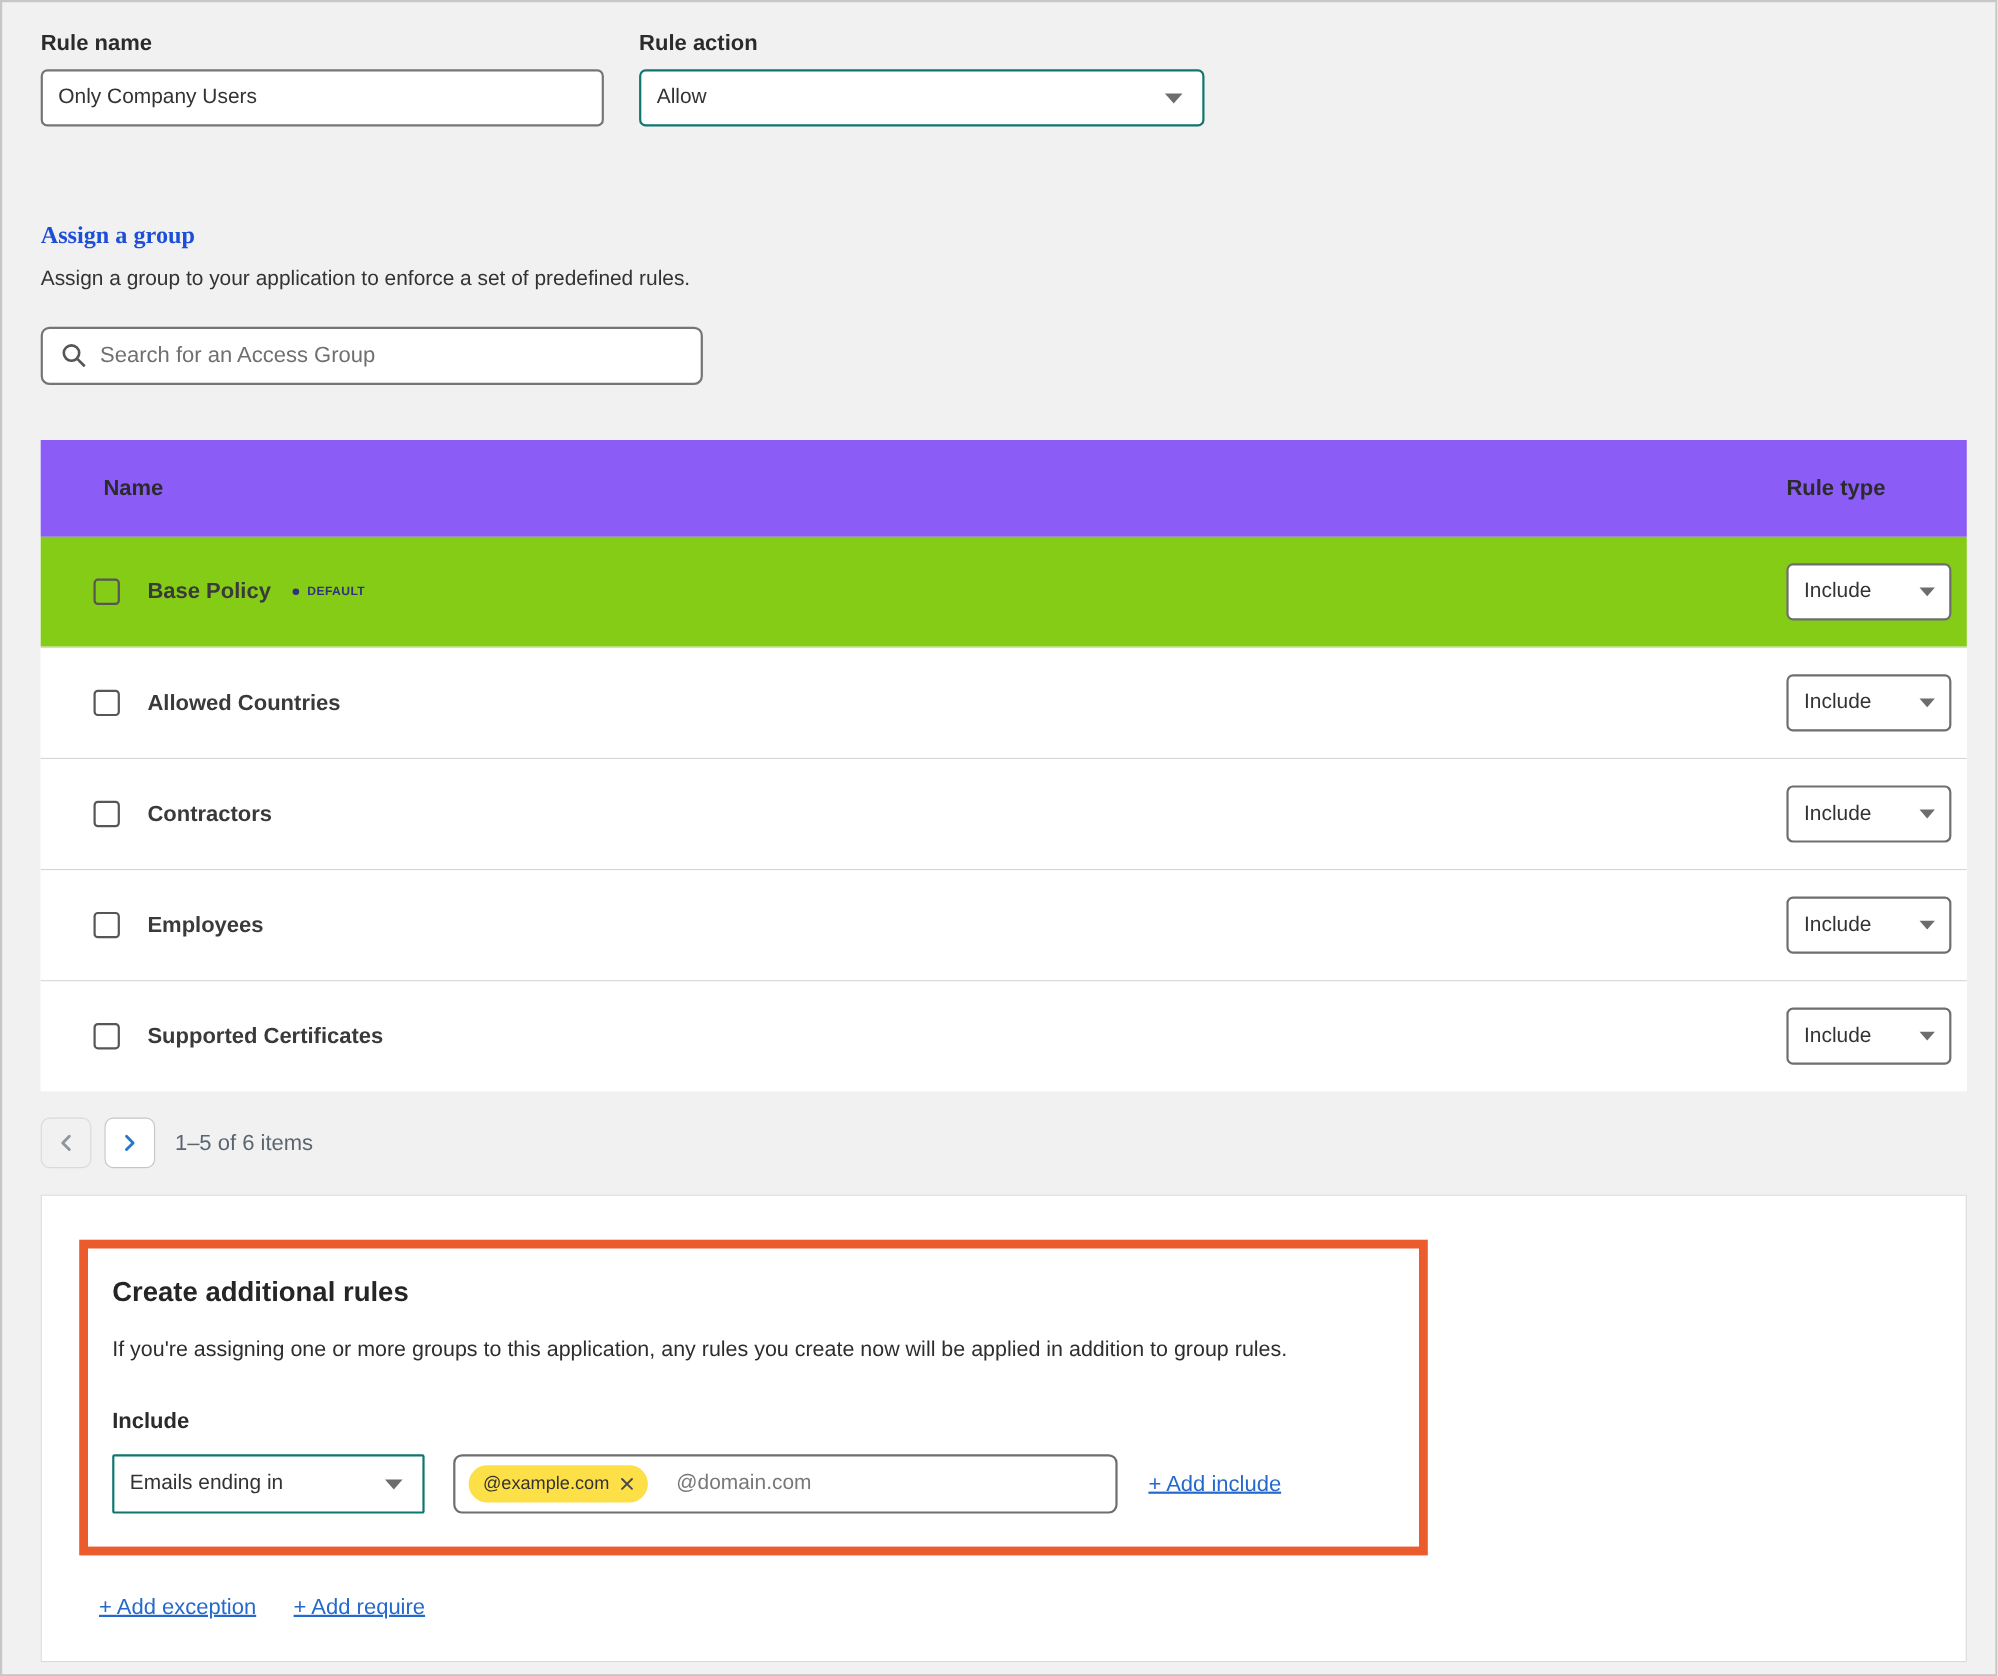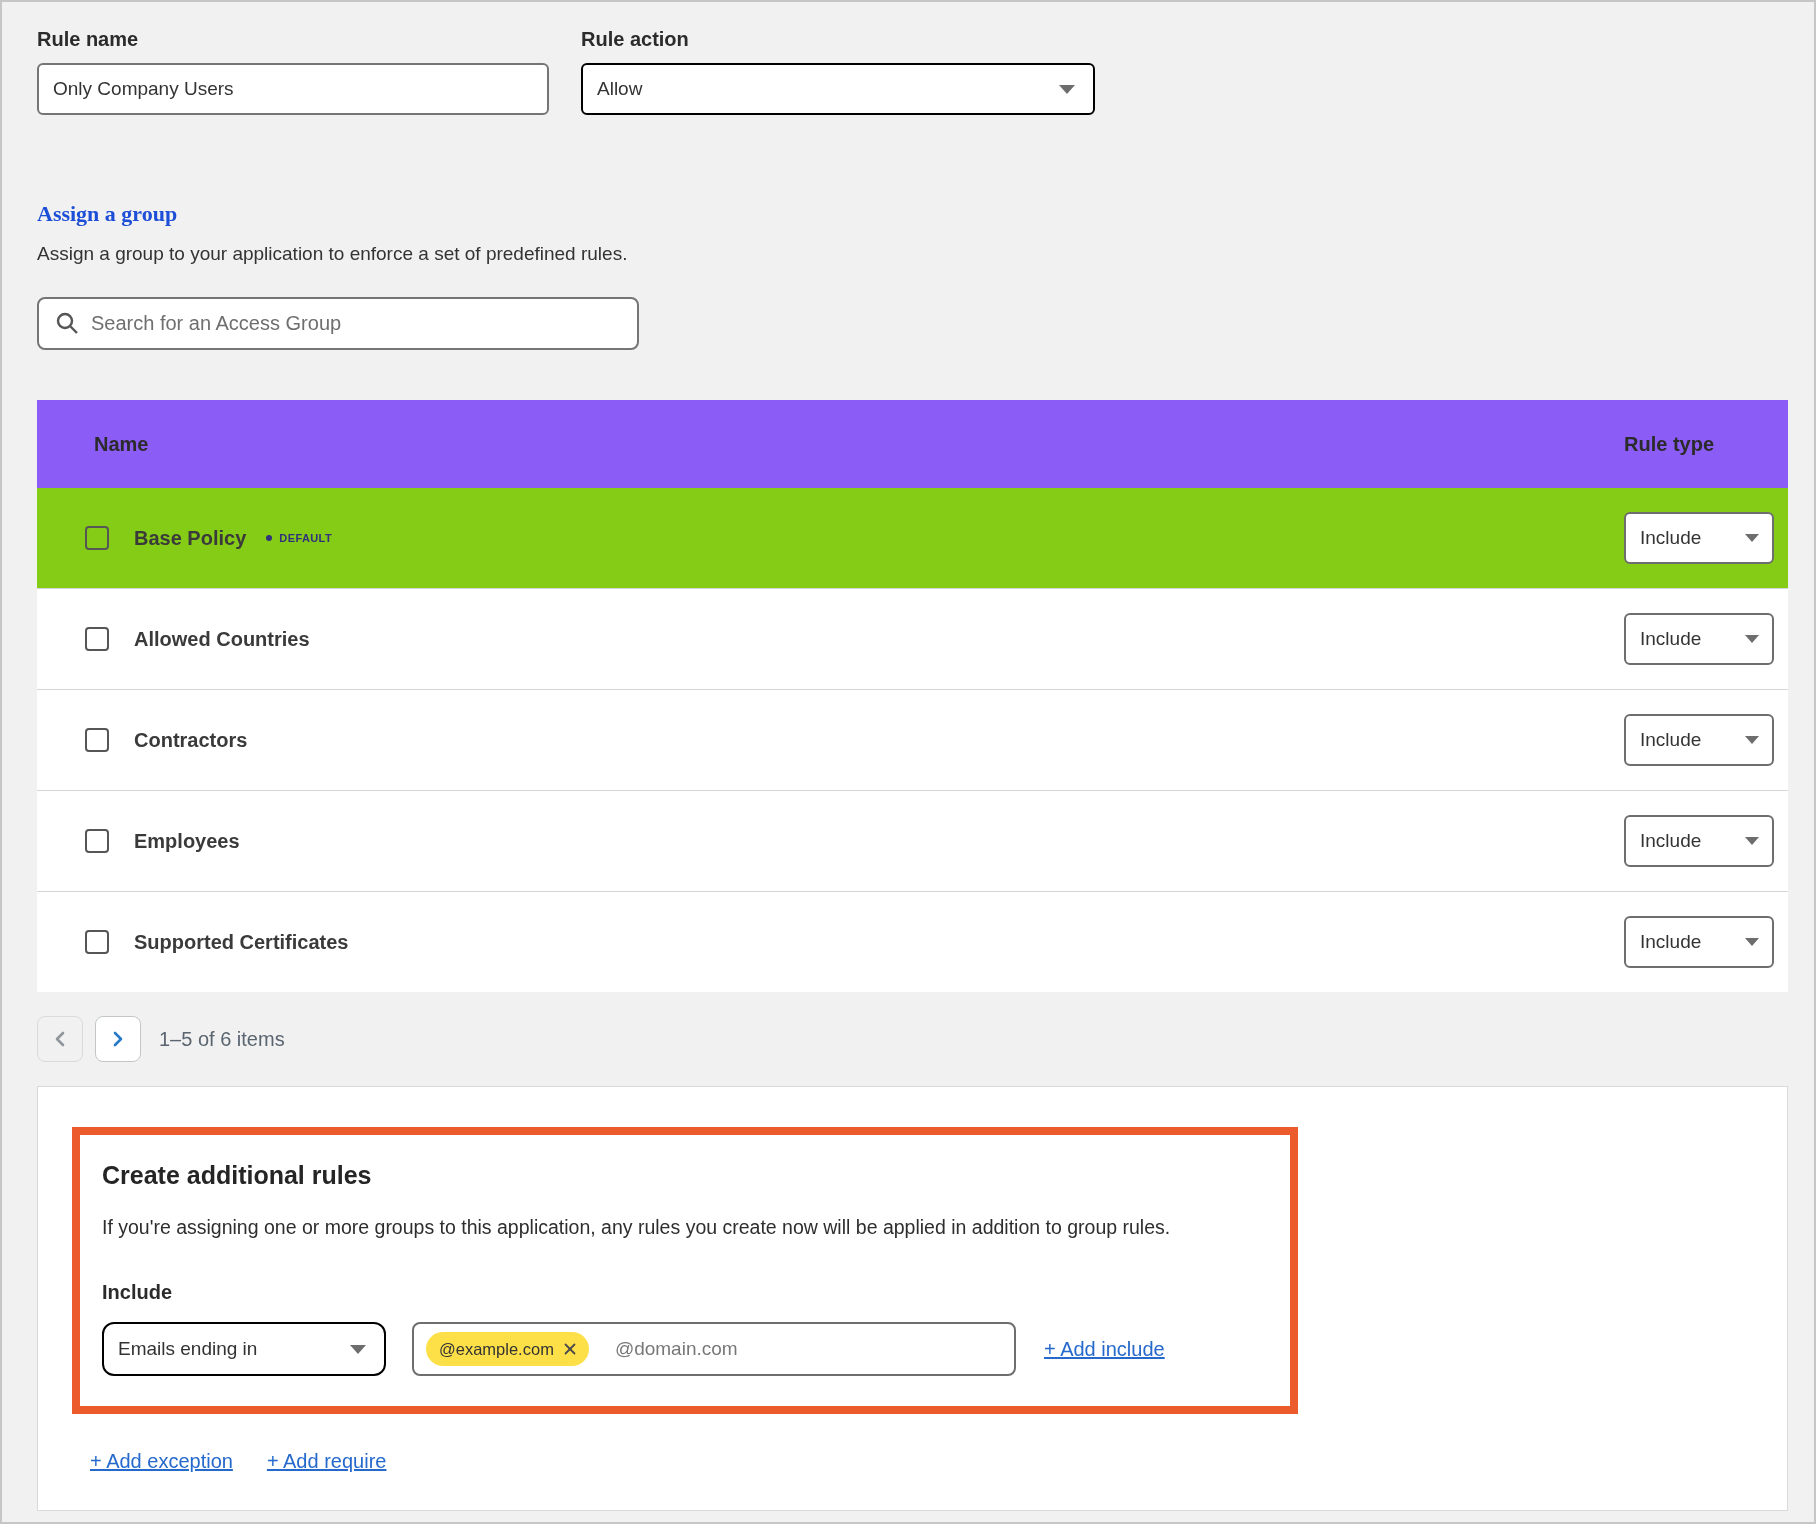--- a/index.html
+++ b/index.html
@@ -12,21 +12,21 @@
 
   
   .top-form{display:flex; gap:32px;}
   .field label{display:block; font-size:20px; font-weight:bold; color:#2b2b2b; margin-bottom:12px;}
   .text-input{
     box-sizing:border-box; width:512px; height:52px; background:#fff;
     border:2px solid #757575; border-radius:6px; font-size:19px; color:#333;
     padding:0 14px; font-family:"Liberation Sans", sans-serif; outline:none;
   }
   .select-box{
-    box-sizing:border-box; height:52px; background:#fff; border:2px solid #000000;
+    box-sizing:border-box; height:52px; background:#fff; border:2px solid #0f766e;
     border-radius:6px; display:flex; align-items:center; justify-content:space-between;
     padding:0 18px 0 14px; font-size:19px; color:#333; cursor:pointer;
   }
   .select-box.wide{width:514px;}
   .caret{width:0;height:0;border-left:8px solid transparent;border-right:8px solid transparent;border-top:9px solid #6d6d6d;}
 
   
   .section-heading{font-size:22px; font-weight:bold; color:#1d4ed8; margin:86px 0 0 0;font-family:Liberation Serif, serif;}
   .section-desc{font-size:19px; color:#333; margin-top:16px;}
   .search-wrap{position:relative; margin-top:32px; width:602px;}
@@ -78,21 +78,21 @@
     background:#fff; border:1px solid #d9d9d9;
   }
   .highlight-box{
     box-sizing:border-box; margin:40px 0 0 34px; width:1226px;
     border:8px solid #ec5b2b; padding:26px 30px 30px 22px; background:#fff;
   }
   .hl-heading{font-size:25px; font-weight:bold; color:#252525;}
   .hl-desc{font-size:19.5px; color:#2e2e2e; margin-top:26px;}
   .hl-include-label{font-size:20px; font-weight:bold; color:#2b2b2b; margin-top:42px;}
   .rule-controls{display:flex; align-items:center; margin-top:18px;}
-  .condition-select{width:284px; height:54px; border-radius:12px;}
+  .condition-select{width:284px; height:54px; border-radius:2px;}
   .tag-input{
     box-sizing:border-box; margin-left:26px; width:604px; height:54px; background:#fff;
     border:2px solid #6e6e6e; border-radius:8px; display:flex; align-items:center; padding:0 12px;
   }
   .chip{
     display:flex; align-items:center; background:#fde047; height:34px;
     border-radius:17px; padding:0 13px; flex:none;
   }
   .chip-text{font-size:16.5px; color:#333;}
   .chip-x{margin-left:10px; width:12px; height:12px; display:block; cursor:pointer;}

